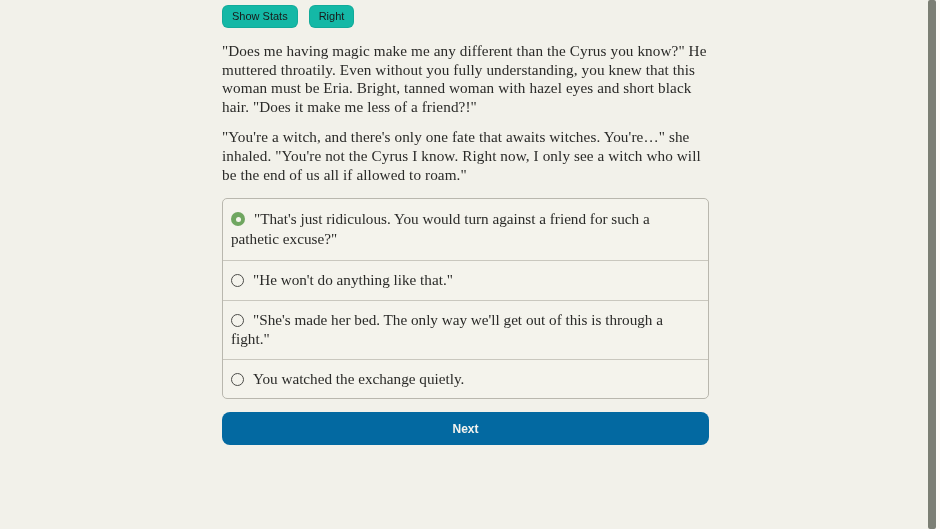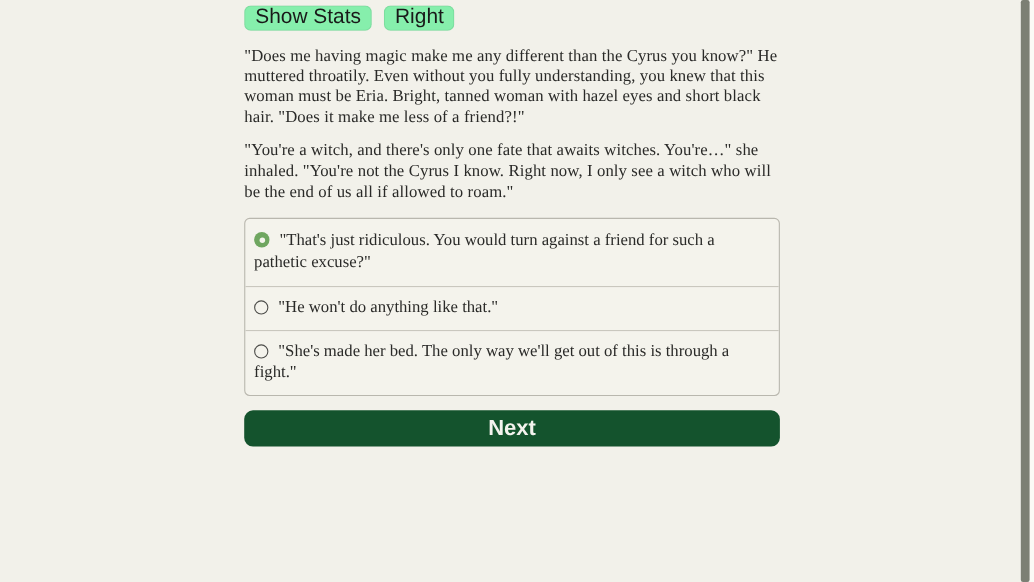--- a/index.html
+++ b/index.html
@@ -21,23 +21,23 @@
     top: 5px;
     width: 487px;
   }
   .toolbar {
     display: flex;
     gap: 11px;
     margin-bottom: 14px;
   }
   .ui-btn {
     font-family: "Liberation Sans", sans-serif;
-    font-size: 19px;
+    font-size: 11px;
     color: #191919;
-    background: #86efac;
+    background: #14b8a6;
     border: 1px solid rgba(0,0,0,0.07);
     border-radius: 6px;
     padding: 2px 9px 3px 9px;
     line-height: 16px;
     cursor: pointer;
   }
   .story-para {
     font-size: 15.2px;
     line-height: 18.6px;
     color: #2a2a28;
@@ -87,27 +87,27 @@
     width: 5px;
     height: 5px;
     border-radius: 50%;
     background: #f3f4ec;
   }
   .next-btn {
     display: block;
     width: 100%;
     margin-top: 13px;
     height: 33px;
-    background: #14532d;
+    background: #0369a1;
     border: none;
     border-radius: 8px;
     color: #f4f3ee;
     font-family: "Liberation Sans", sans-serif;
     font-weight: bold;
-    font-size: 20px;
+    font-size: 12px;
     cursor: pointer;
   }
   .scrollbar-track {
     position: absolute;
     right: 0;
     top: 0;
     width: 12px;
     height: 100%;
     background: #fbfaf6;
   }
@@ -133,20 +133,21 @@
       <button class="ui-btn">Right</button>
     </div>
 
     <p class="story-para">"Does me having magic make me any different than the Cyrus you know?" He muttered throatily. Even without you fully understanding, you knew that this woman must be Eria. Bright, tanned woman with hazel eyes and short black hair. "Does it make me less of a friend?!"</p>
     <p class="story-para">"You're a witch, and there's only one fate that awaits witches. You're…" she inhaled. "You're not the Cyrus I know. Right now, I only see a witch who will be the end of us all if allowed to roam."</p>
 
     <div class="choice-group">
       <label class="choice-row tall"><span class="radio selected"></span><span>"That's just ridiculous. You would turn against a friend for such a pathetic excuse?"</span></label>
       <label class="choice-row"><span class="radio"></span><span>"He won't do anything like that."</span></label>
       <label class="choice-row"><span class="radio"></span><span>"She's made her bed. The only way we'll get out of this is through a fight."</span></label>
+      <label class="choice-row"><span class="radio"></span><span>You watched the exchange quietly.</span></label>
     </div>
 
     <button class="next-btn">Next</button>
 
   </div>
 
   <div class="scrollbar-track">
     <div class="scrollbar-thumb"></div>
   </div>
 </div>

